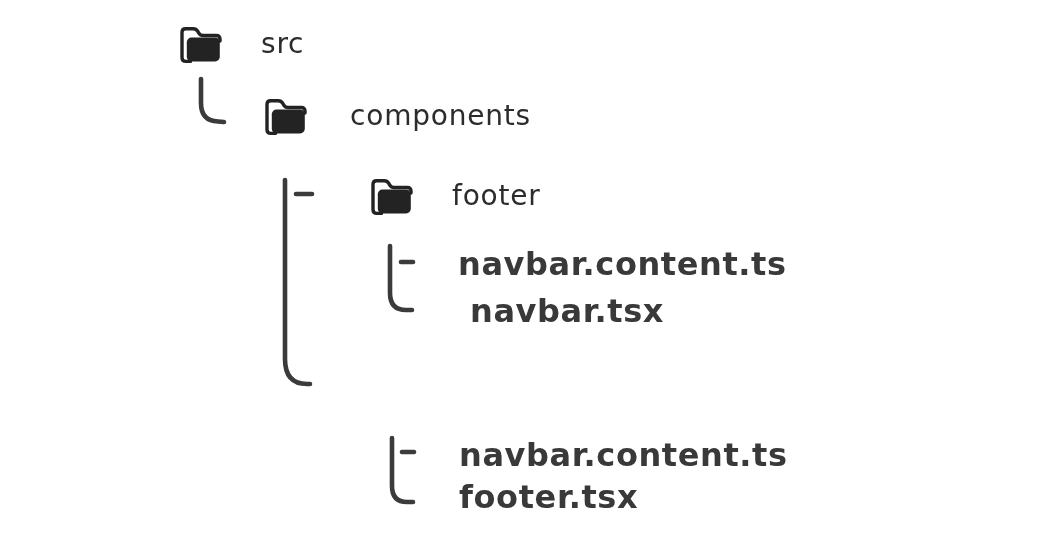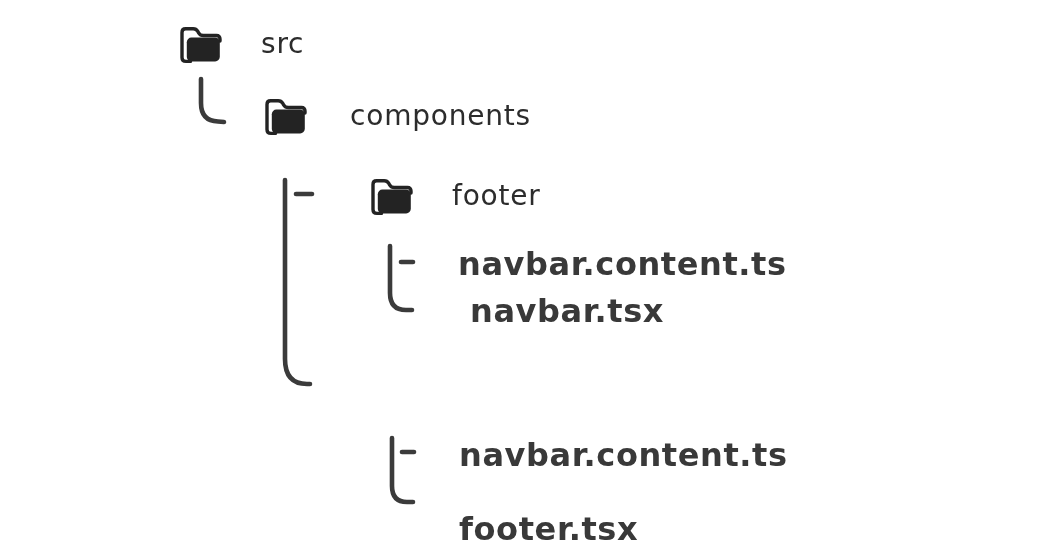--- a/index.html
+++ b/index.html
@@ -62,21 +62,21 @@
   .node-components { left: 262px; top: 95px; }
   .node-components .folder-label { margin-left: 40px; }
   .node-navbar     { left: 368px; top: 175px; }
   .node-navbar .folder-label     { margin-left: 36px; }
   .node-footer     { left: 368px; top: 362px; }
   .node-footer .folder-label     { margin-left: 33px; }
 
   .file-navbar-content { left: 458px; top: 244px; }
   .file-navbar-tsx     { left: 458px; top: 291px; margin-left: 12px; }
   .file-footer-content { left: 459px; top: 435px; }
-  .file-footer-tsx     { left: 459px; top: 477px; margin-top: 32px; }
+  .file-footer-tsx     { left: 459px; top: 477px; }
 </style>
 </head>
 <body>
 
 <div class="canvas">
 
   <svg class="connector-layer" width="1058" height="552" viewBox="0 0 1058 552" aria-hidden="true">
     <path d="M201 79 V103 Q201 121 218 121.5 L224 122"></path>
     <path d="M285 180 V359 Q285 384 307 384 H310"></path>
     <path d="M296 194 H312"></path>

